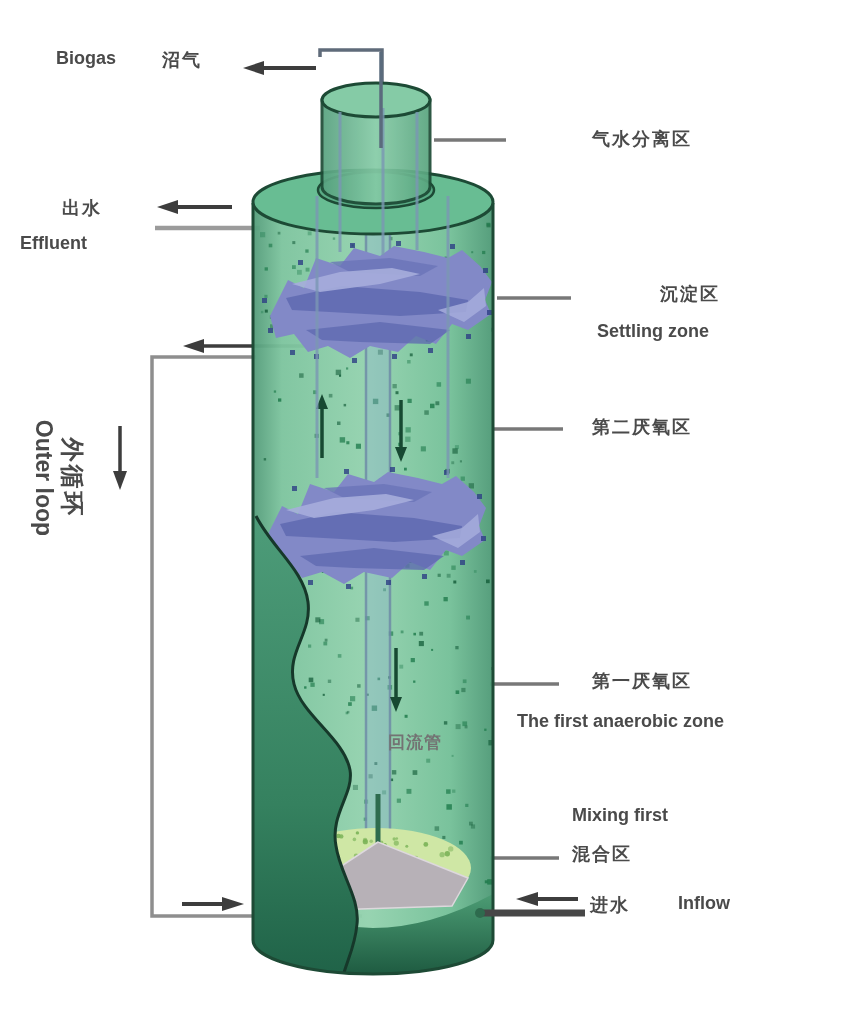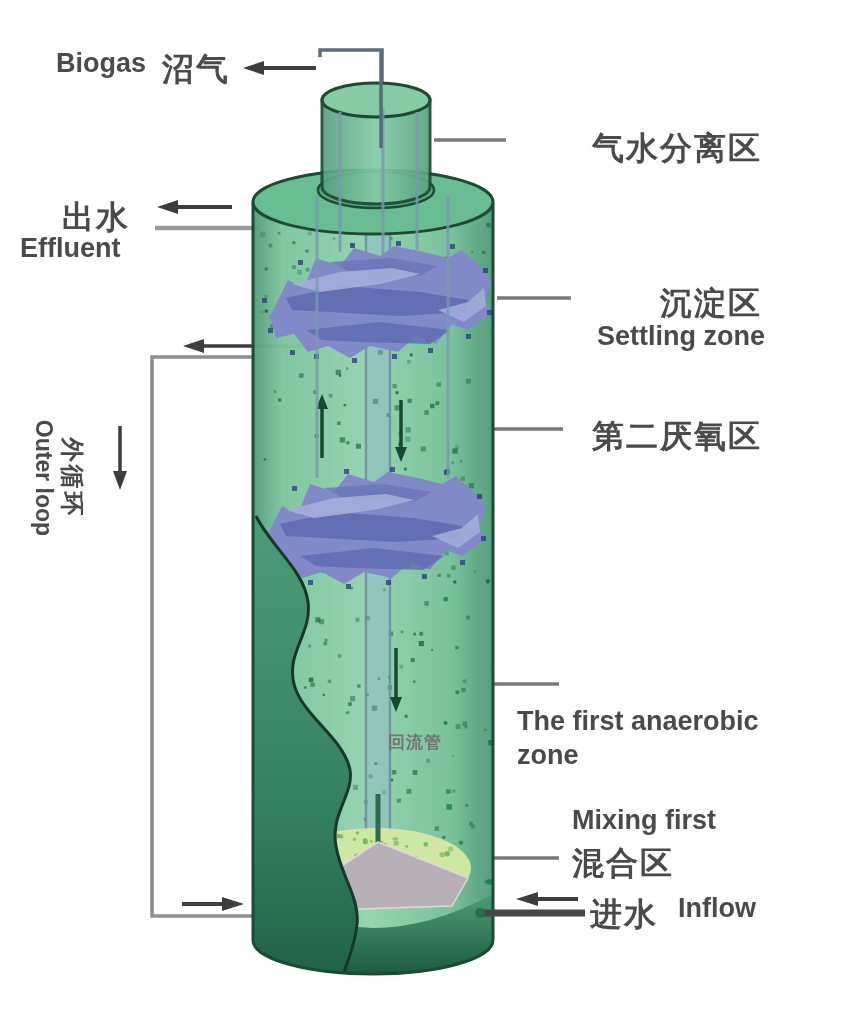--- a/index.html
+++ b/index.html
@@ -2,22 +2,22 @@
 <html><head>
 <meta charset="utf-8">
 <style>
   html,body{margin:0;padding:0;background:#ffffff;}
   #stage{
     position:relative;width:861px;height:1024px;background:#ffffff;overflow:hidden;
     font-family:"Liberation Sans","DejaVu Sans",sans-serif;
   }
   #art{position:absolute;left:0;top:0;width:861px;height:1024px;}
   .lbl{position:absolute;color:#4a4a4a;white-space:nowrap;}
-  .zh{font-weight:700;font-size:32px;letter-spacing:2px;}
-  .en{font-weight:600;font-size:27px;}
+  .zh{font-weight:700;font-size:18px;letter-spacing:2px;}
+  .en{font-weight:600;font-size:18px;}
   .wrap{white-space:normal;line-height:34px;}
   .rot{
     position:absolute;left:-28px;top:448px;width:170px;height:60px;
     transform:rotate(90deg);transform-origin:50% 50%;
     text-align:center;color:#4a4a4a;line-height:29px;
   }
   .rot .zh{font-size:24px;letter-spacing:3px;}
   .rot .en{font-size:23px;}
   .tiny{font-size:17px;font-weight:700;color:#737373;letter-spacing:1px;}
 </style>
@@ -516,20 +516,21 @@
   <div class="en">Outer loop</div>
 </div>
 
 <div class="lbl zh" style="left:592px;top:127px">气水分离区</div>
 
 <div class="lbl zh" style="left:660px;top:282px">沉淀区</div>
 <div class="lbl en" style="left:597px;top:321px">Settling zone</div>
 
 <div class="lbl zh" style="left:592px;top:415px">第二厌氧区</div>
 
+<div class="lbl zh" style="left:592px;top:669px">第一厌氧区</div>
 <div class="lbl en wrap" style="left:517px;top:704px;width:255px">The first anaerobic zone</div>
 
 <div class="lbl en" style="left:572px;top:805px">Mixing first</div>
 <div class="lbl zh" style="left:572px;top:842px">混合区</div>
 
 <div class="lbl zh" style="left:590px;top:893px">进水</div>
 <div class="lbl en" style="left:678px;top:893px">Inflow</div>
 
 <div class="lbl tiny" style="left:388px;top:731px">回流管</div>
 

